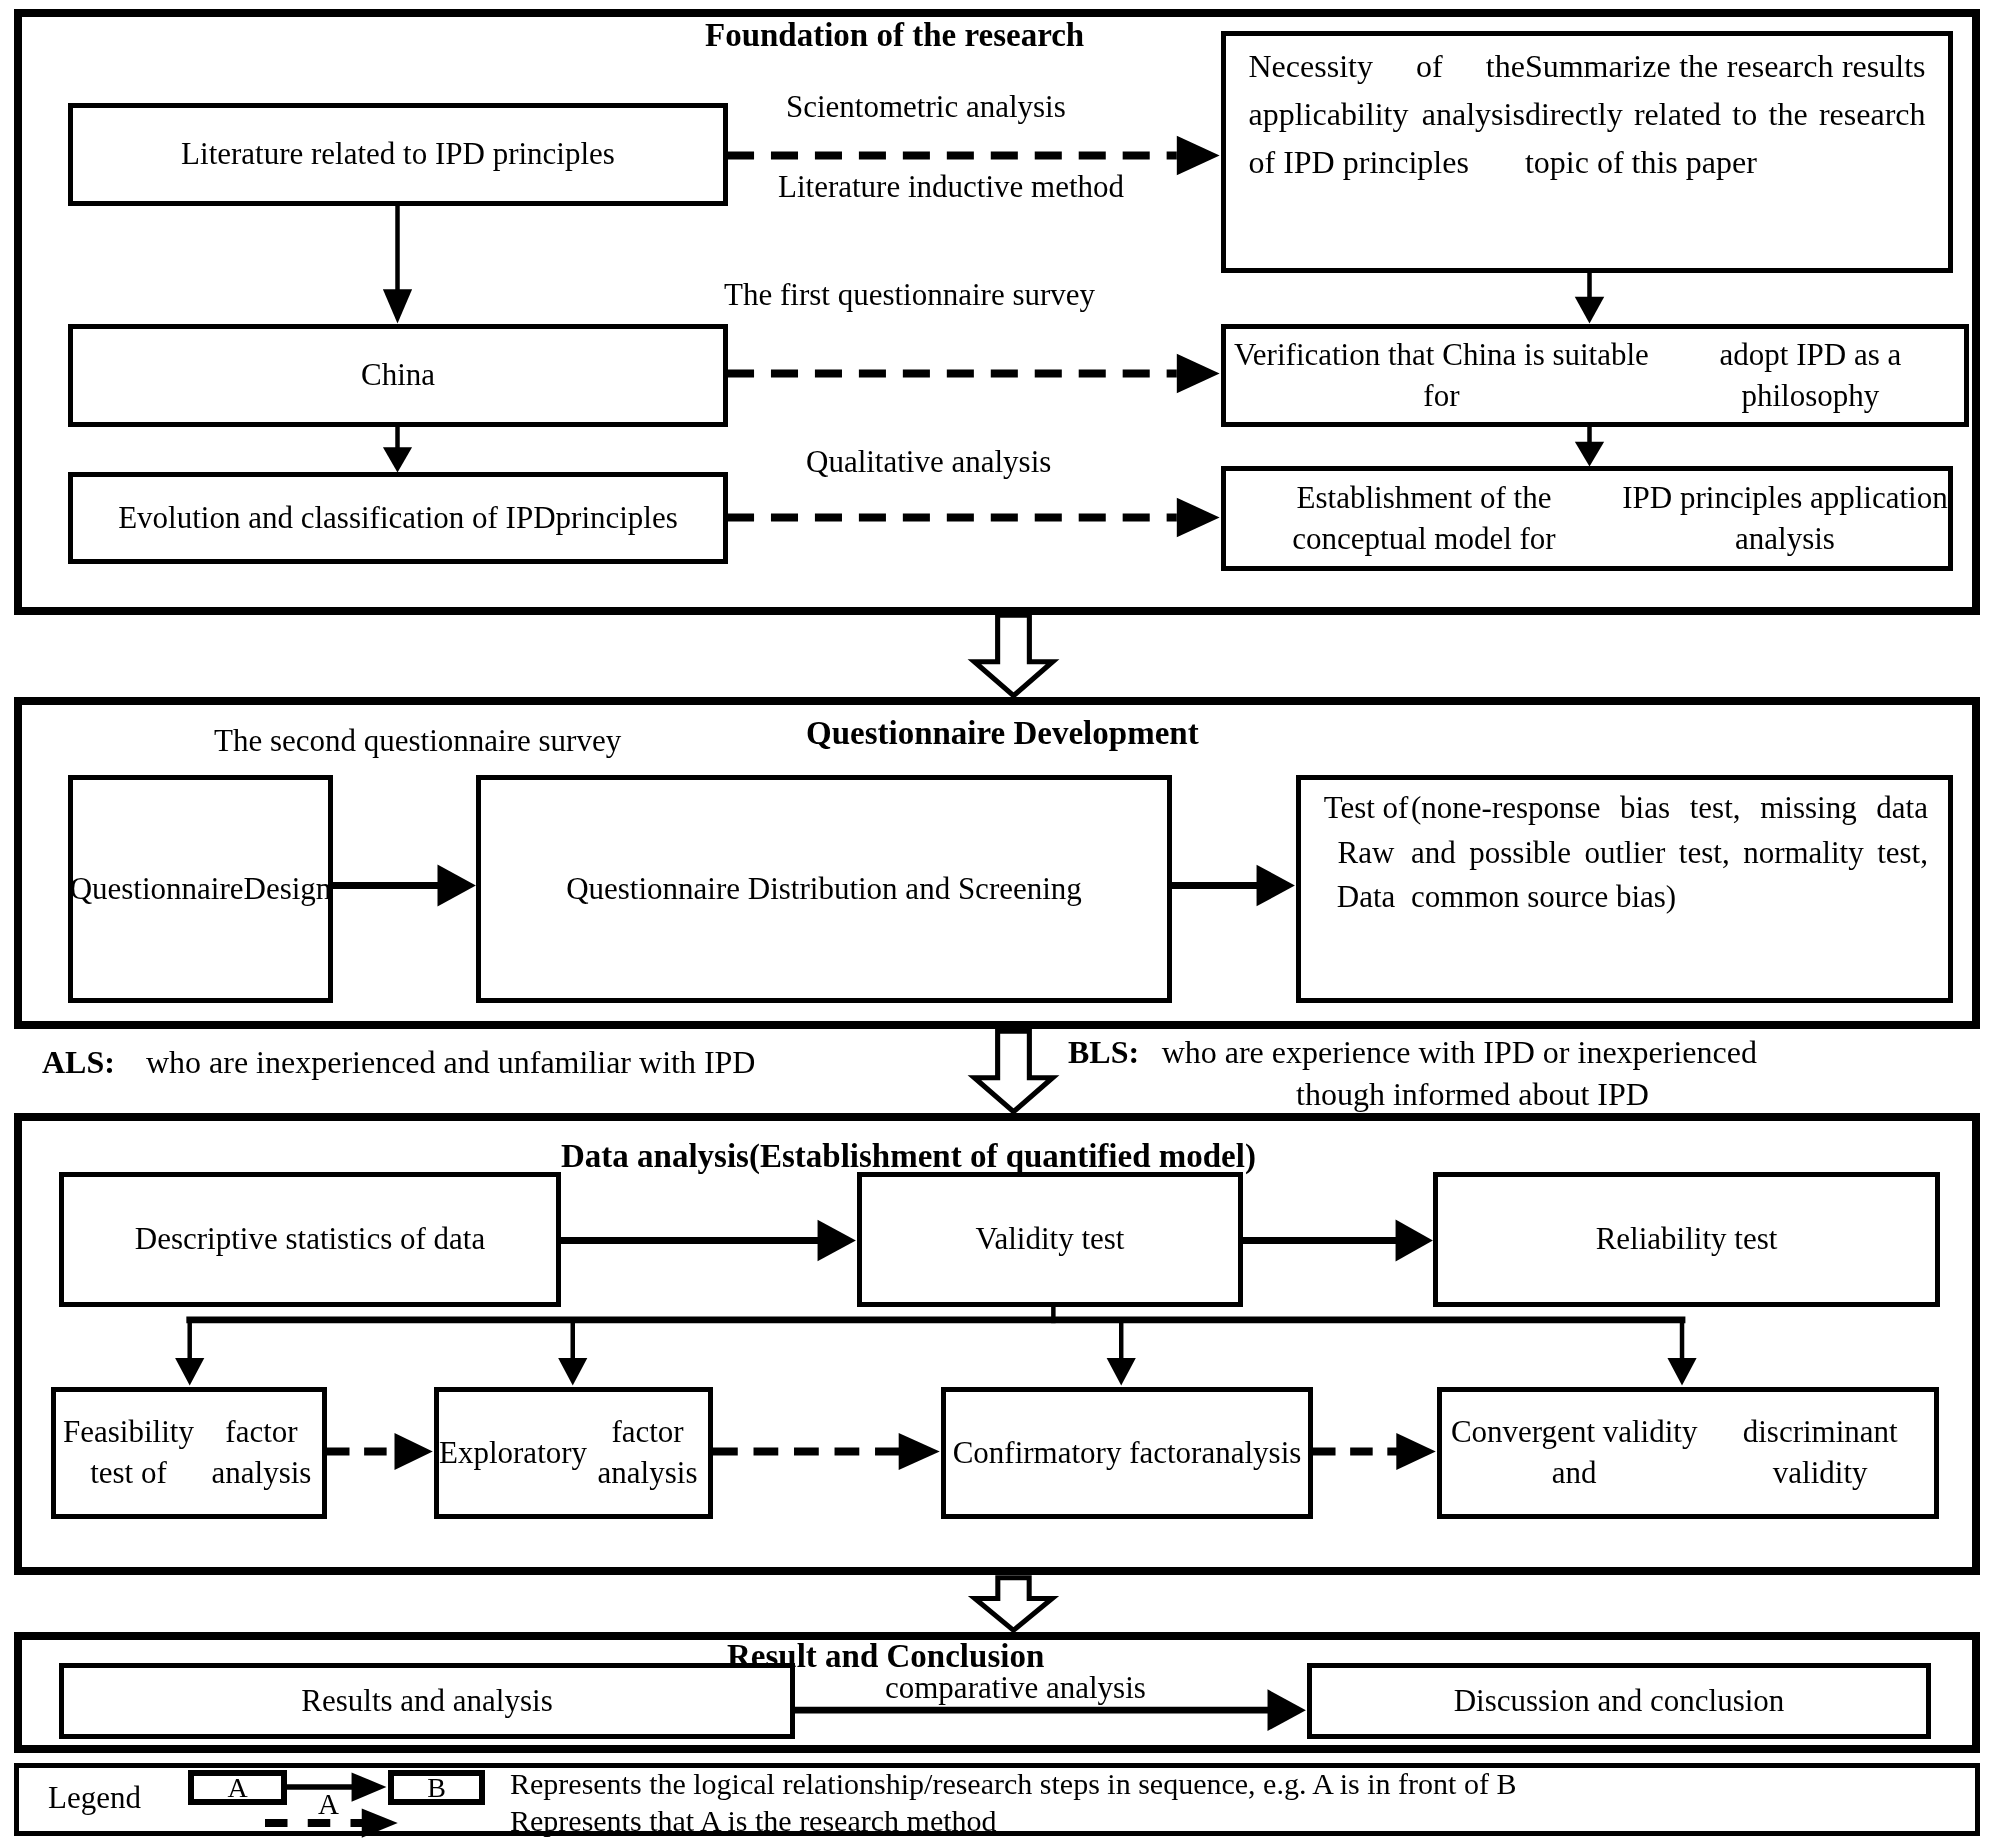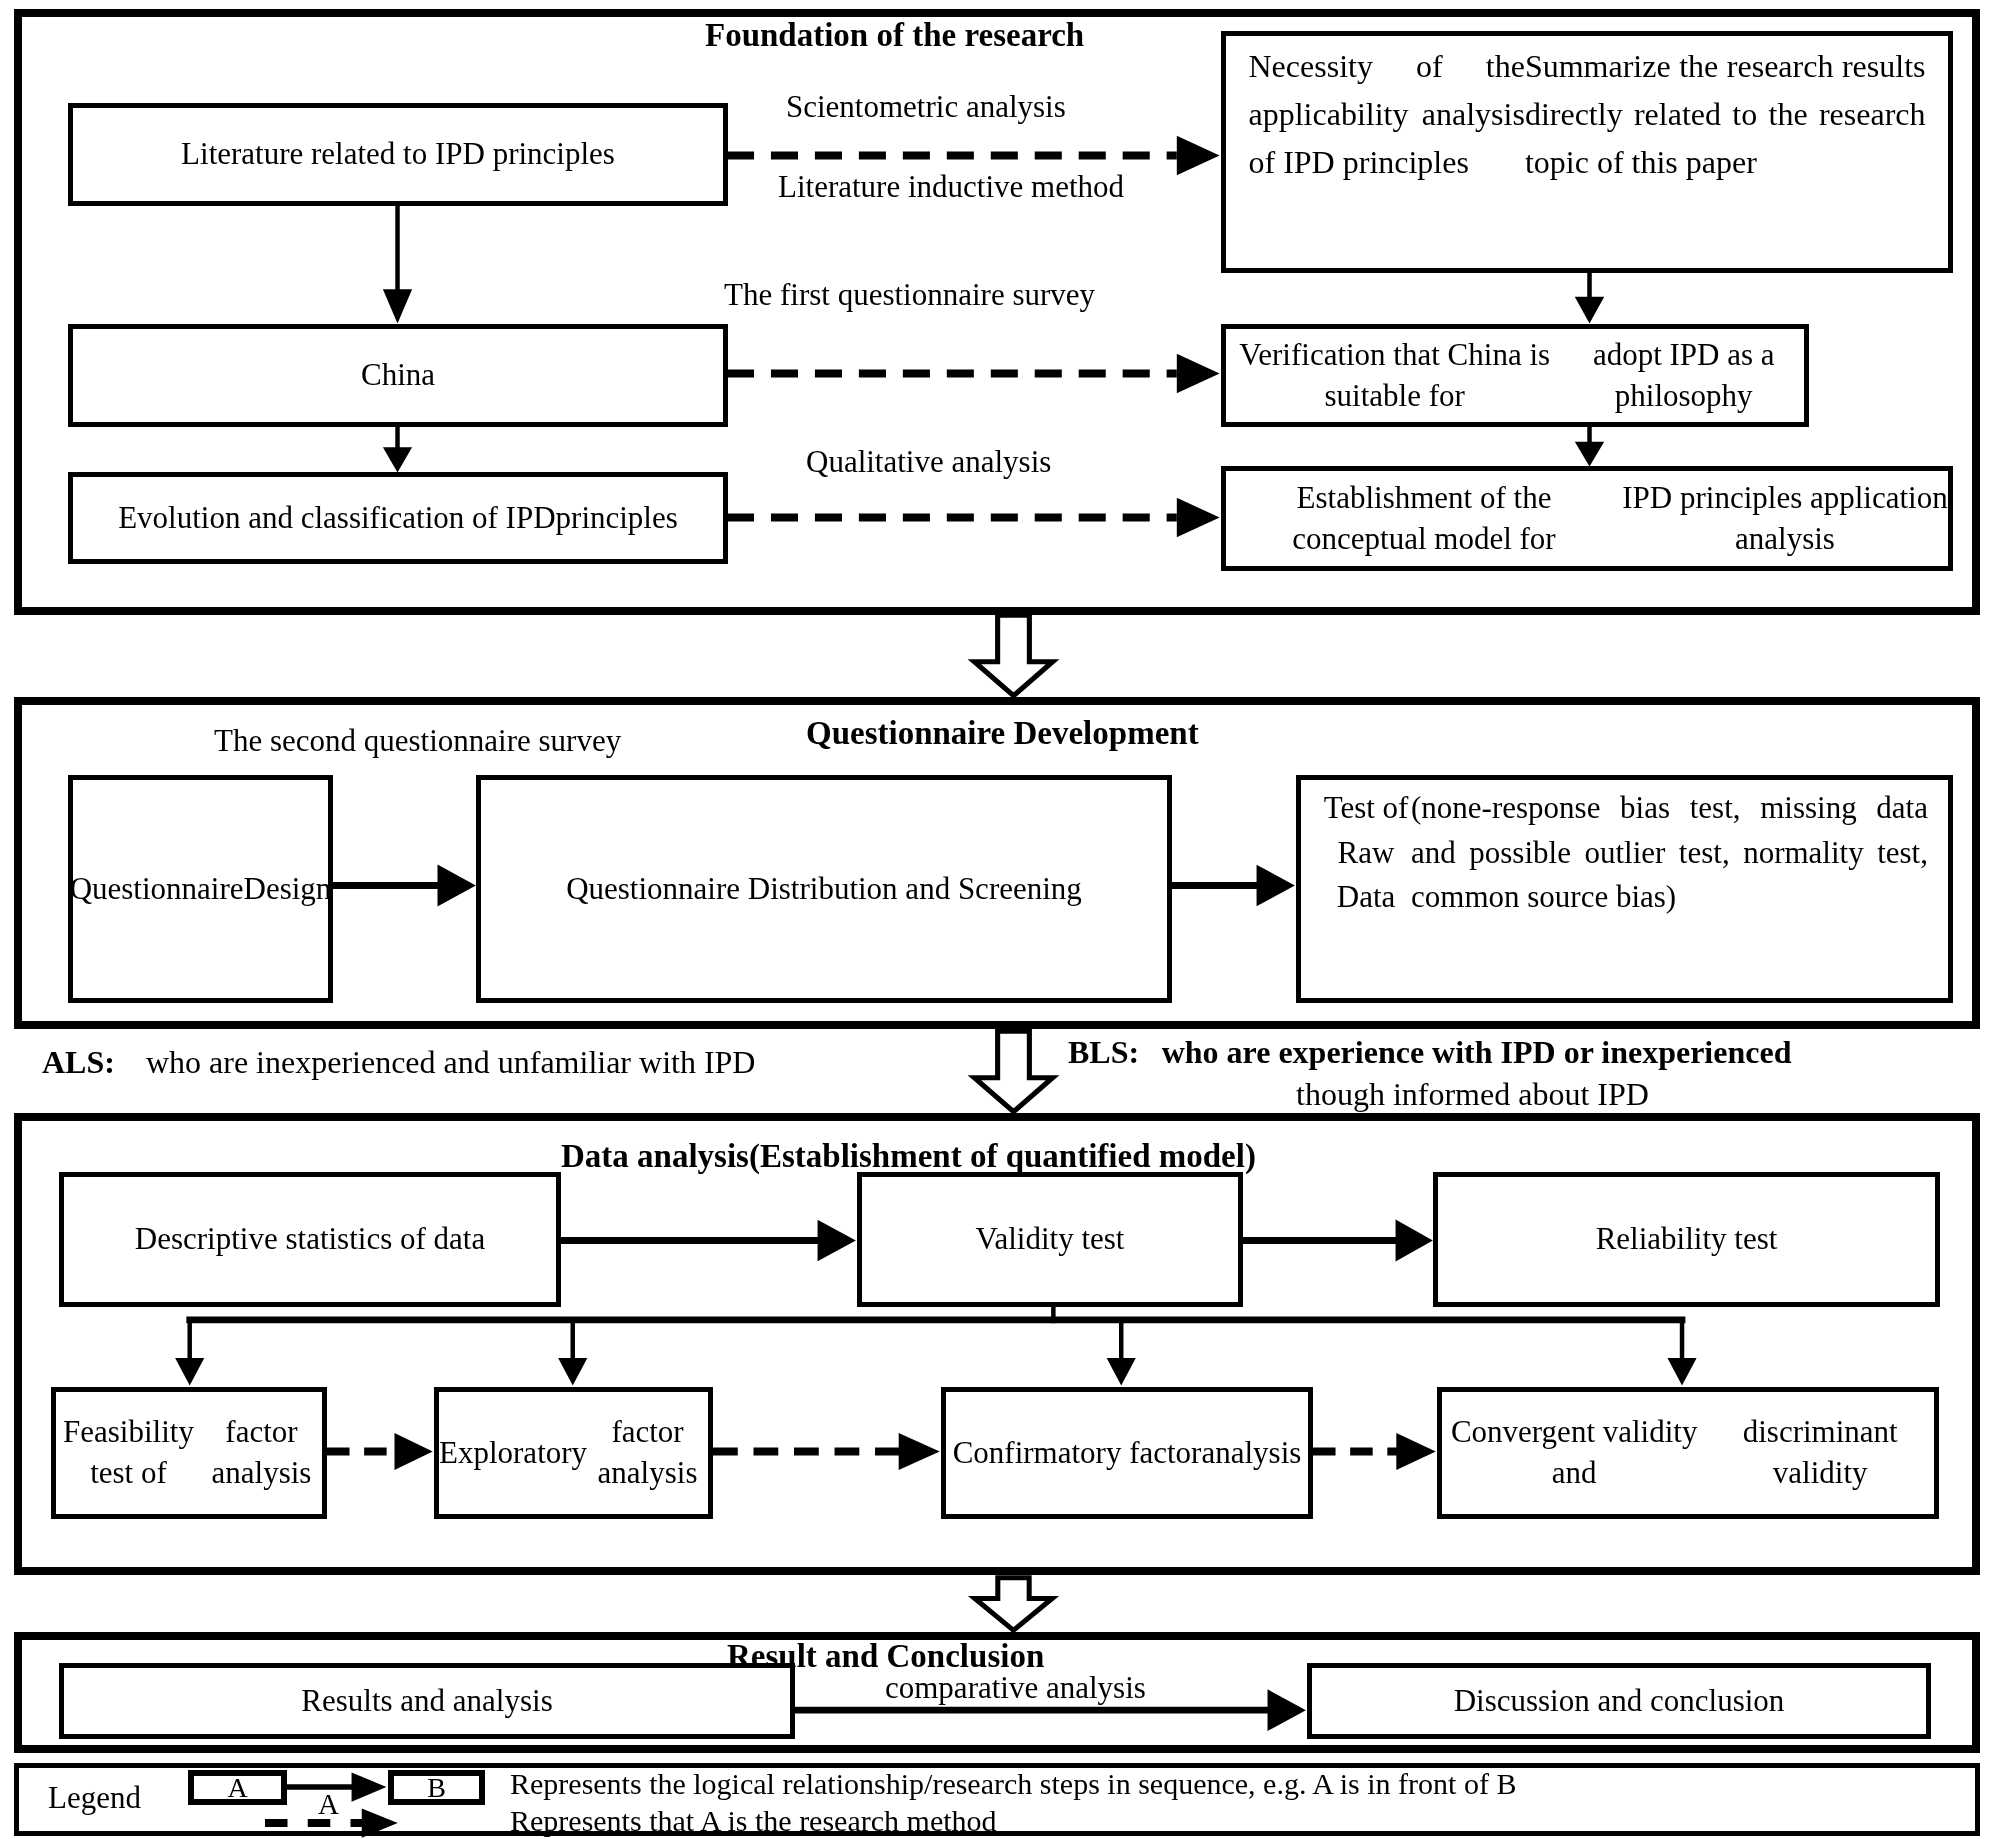--- a/index.html
+++ b/index.html
@@ -88,21 +88,21 @@
   <div class="box" style="left:68px;top:472px;width:660px;height:92px;">
     <div>Evolution and classification of IPD</div>
     <div>principles</div>
   </div>
 
   <div class="box justified" style="left:1221px;top:31px;width:732px;height:242px;padding:5.6px 22.5px;font-size:32px;line-height:1.5;">
     <p>Necessity of the applicability analysis of IPD principles</p>
     <p>Summarize the research results directly related to the research topic of this paper</p>
   </div>
 
-  <div class="box" style="left:1221px;top:324px;width:588px;height:103px;">
+  <div class="box" style="left:1221px;top:324px;width:748px;height:103px;">
     <div>Verification that China is suitable for</div>
     <div>adopt IPD as a philosophy</div>
   </div>
 
   <div class="box" style="left:1221px;top:466px;width:732px;height:105px;">
     <div>Establishment of the conceptual model for</div>
     <div>IPD principles application analysis</div>
   </div>
 
   <div class="lbl" style="left:786px;top:89px;">Scientometric analysis</div>
@@ -168,21 +168,21 @@
   </svg>
   <svg class="arr" style="left:1172px;top:860px;width:124px;height:51px;" viewBox="0 0 220 90" width="124" height="51">
     <line x1="0" y1="45" x2="152" y2="45" stroke="#000" stroke-width="12"></line>
     <polygon points="150,8 150,82 218,45" fill="#000"></polygon>
   </svg>
 
   <div class="note" style="left:42px;top:1044px;">
     <b>ALS:</b><span style="margin-left:31px;">who are inexperienced and unfamiliar with IPD</span>
   </div>
   <div class="note" style="left:1068px;top:1034px;">
-    <b>BLS:</b><span style="margin-left:22.5px;font-weight:bold;">who are experience with IPD or inexperienced</span>
+    <b>BLS:</b><span style="margin-left:22.5px;">who are experience with IPD or inexperienced</span>
   </div>
   <div class="note" style="left:1296px;top:1076px;">though informed about IPD</div>
 
   <svg class="arr" style="left:971px;top:1029px;width:85px;height:85px;" viewBox="0 0 150 150" width="85" height="85">
     <polygon points="47,4 47,86 6,86 75,146 144,86 103,86 103,4" fill="#fff" stroke="#000" stroke-width="9"></polygon>
   </svg>
 
   <div class="section" style="left:14px;top:1113px;width:1966px;height:462px;"></div>
 
   <div class="title" style="left:561px;top:1138px;">Data analysis(Establishment of quantified model)</div>

